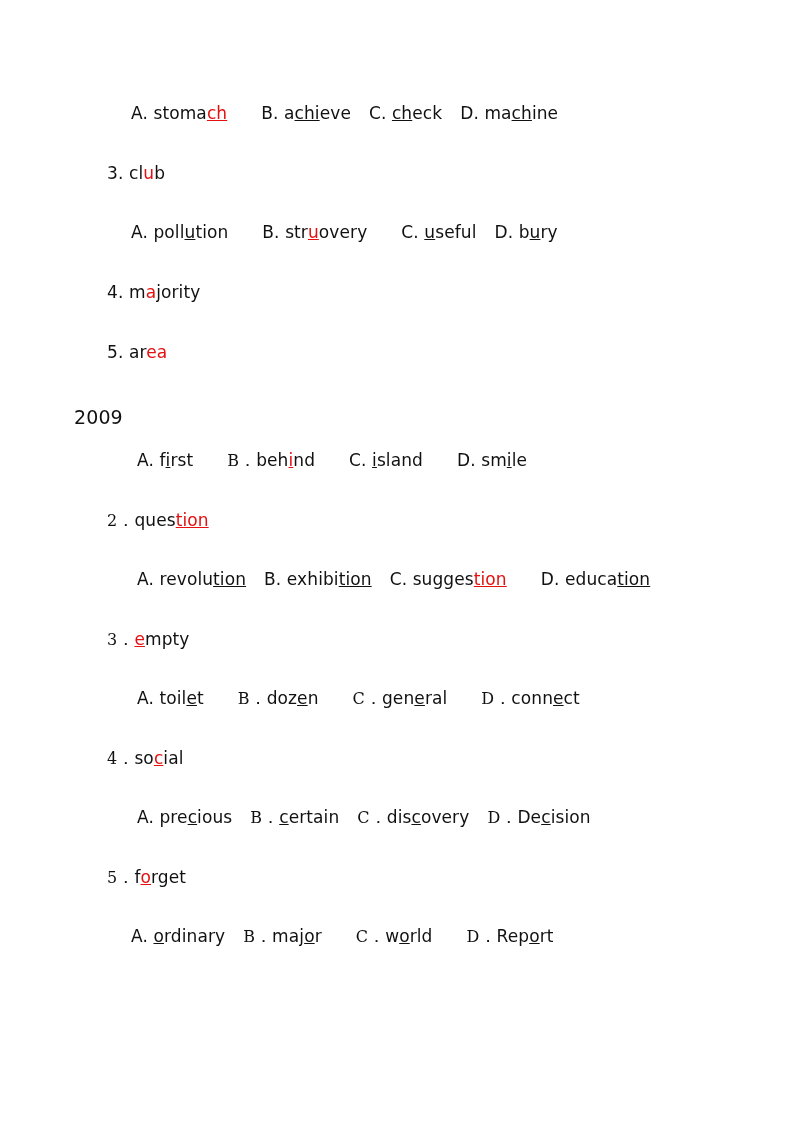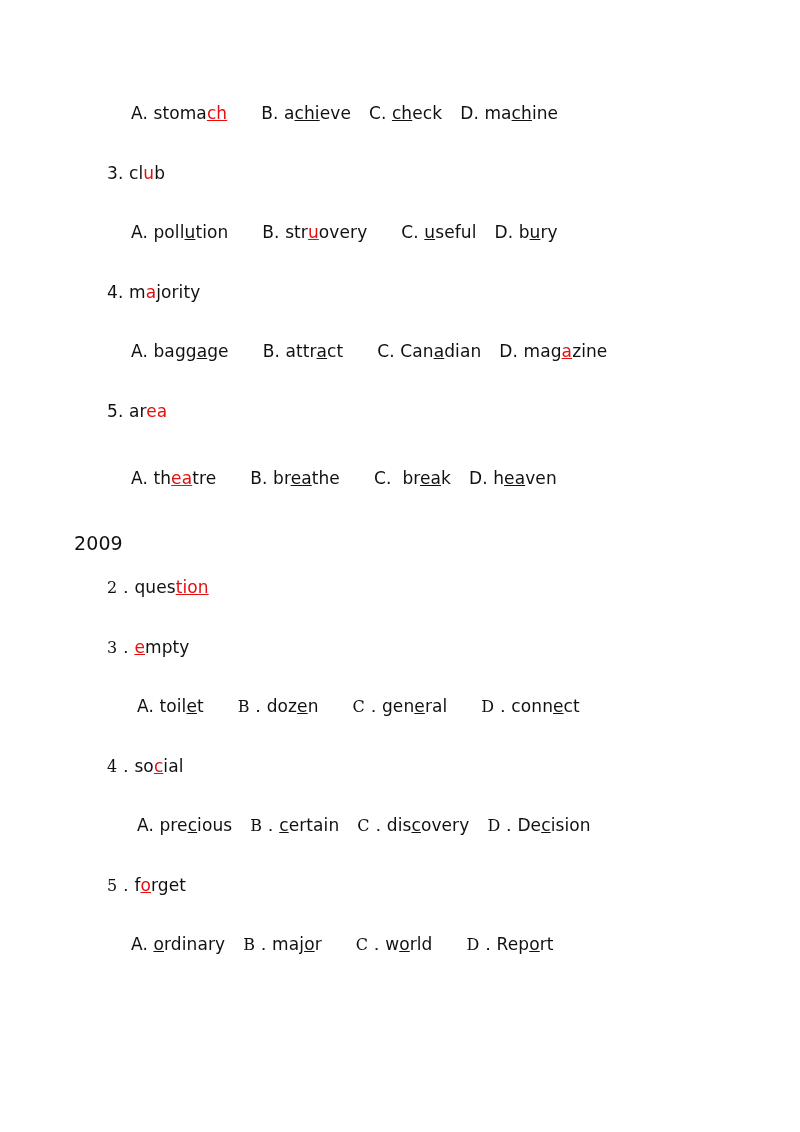--- a/index.html
+++ b/index.html
@@ -75,36 +75,36 @@
     <div class="line qline ind-0">
       <span>3. </span><span>cl</span><span class="red">u</span><span>b</span>
     </div>
     <div class="line optline ind-2">
       <span>A. poll</span><span class="ub">u</span><span>tion</span><span class="gap-m"></span><span>B. str</span><span class="ur">u</span><span>overy</span><span class="gap-m"></span><span>C. </span><span class="ub">u</span><span>seful</span><span class="gap-s"></span><span>D. b</span><span class="ub">u</span><span>ry</span>
     </div>
 
     <div class="line qline ind-0">
       <span>4. </span><span>m</span><span class="red">a</span><span>jority</span>
     </div>
-    <div class="line optline ind-2">
-      <span>A. bagg</span><span class="ub">a</span><span>ge</span><span class="gap-m"></span><span>B. attr</span><span class="ub">a</span><span>ct</span><span class="gap-m"></span><span>C. Can</span><span class="ub">a</span><span>dian</span><span class="gap-s"></span><span>D. mag</span><span class="ur">a</span><span>zine</span>
-    </div>
 
     <div class="line qline ind-0">
       <span>5. </span><span>ar</span><span class="red">ea</span>
     </div>
-    <div class="line optline ind-2" style="margin-top:16px;">
-      <span>A. th</span><span class="ur">ea</span><span>tre</span><span class="gap-m"></span><span>B. br</span><span class="ub">ea</span><span>the</span><span class="gap-m"></span><span>C.  br</span><span class="ub">ea</span><span>k</span><span class="gap-s"></span><span>D. h</span><span class="ub">ea</span><span>ven</span>
-    </div>
 
     <div class="line yearline ind-0" style="margin-top:30px;">2009</div>
 
+    <div class="line optline ind-3">
+      <span>A. f</span><span class="ub">i</span><span>rst</span><span class="gap-m"></span><span class="serifletter">B</span><span>．beh</span><span class="ur">i</span><span>nd</span><span class="gap-m"></span><span>C. </span><span class="ub">i</span><span>sland</span><span class="gap-m"></span><span>D. sm</span><span class="ub">i</span><span>le</span>
+    </div>
 
     <div class="line qline ind-0">
       <span class="serifletter">2</span><span>．ques</span><span class="ur">tion</span>
+    </div>
+    <div class="line optline ind-3">
+      <span>A. revolu</span><span class="ub">tion</span><span class="gap-s"></span><span>B. exhibi</span><span class="ub">tion</span><span class="gap-s"></span><span>C. sugges</span><span class="ur">tion</span><span class="gap-m"></span><span>D. educa</span><span class="ub">tion</span>
     </div>
 
     <div class="line qline ind-0">
       <span class="serifletter">3</span><span>．</span><span class="ur">e</span><span>mpty</span>
     </div>
     <div class="line optline ind-3">
       <span>A. toil</span><span class="ub">e</span><span>t</span><span class="gap-m"></span><span class="serifletter">B</span><span>．doz</span><span class="ub">e</span><span>n</span><span class="gap-m"></span><span class="serifletter">C</span><span>．gen</span><span class="ub">e</span><span>ral</span><span class="gap-m"></span><span class="serifletter">D</span><span>．conn</span><span class="ub">e</span><span>ct</span>
     </div>
 
     <div class="line qline ind-0">

